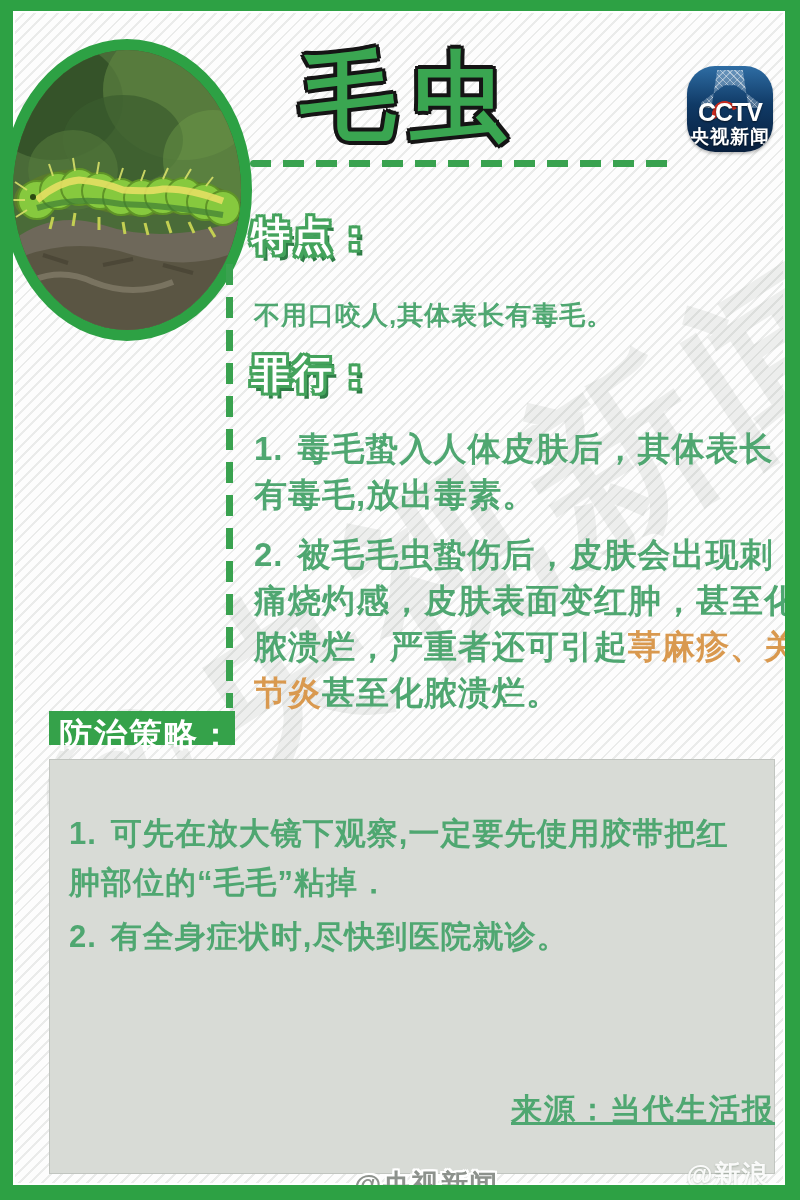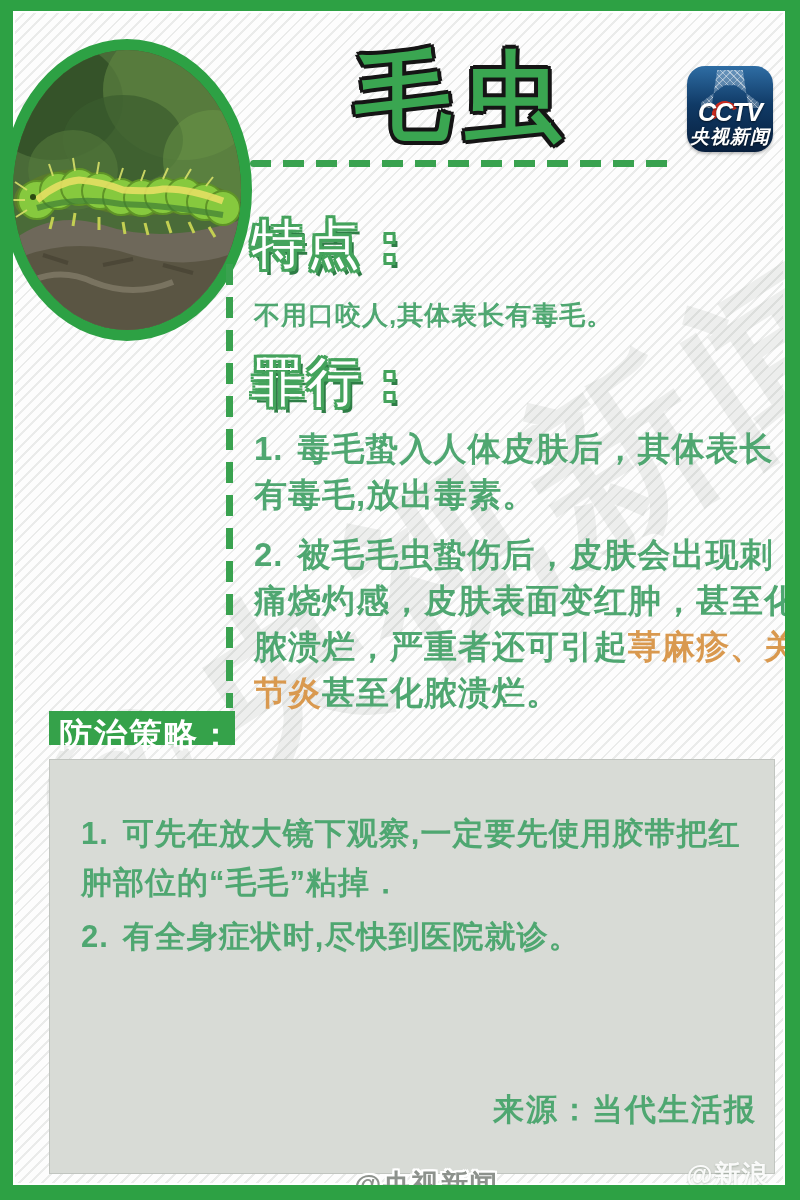--- a/index.html
+++ b/index.html
@@ -13,69 +13,69 @@
     overflow:hidden;}
   
   .wm-diag{position:absolute;left:30px;top:700px;font-size:185px;font-weight:bold;
     color:rgba(130,138,130,0.13);white-space:nowrap;letter-spacing:14px;
     transform:rotate(-33deg);transform-origin:0 50%;pointer-events:none;}
   
   .photo{position:absolute;left:-11px;top:28px;width:250px;height:302px;border-radius:50%;
     border:11px solid #2da144;overflow:hidden;background:#44632f;box-sizing:border-box;}
   .photo svg{display:block;width:100%;height:100%;}
   
-  .title{position:absolute;left:232px;top:22px;width:330px;text-align:right;
+  .title{position:absolute;left:232px;top:22px;width:330px;text-align:center;
     font-size:96px;font-weight:bold;color:#3aa651;letter-spacing:14px;
     text-shadow:4px 0 0 #151515,-4px 0 0 #151515,0 4px 0 #151515,0 -4px 0 #151515,
       3px 3px 0 #151515,-3px 3px 0 #151515,3px -3px 0 #151515,-3px -3px 0 #151515;}
   
-  .logo{position:absolute;left:674px;top:55px;width:86px;height:86px;border-radius:18px;
+  .logo{position:absolute;left:674px;top:55px;width:86px;height:86px;border-radius:28px;
     background:linear-gradient(#2e6da4 0%,#103a66 45%,#081f3d 100%);
-    box-shadow:0 2px 3px rgba(0,0,0,0.25);overflow:hidden;font-style:italic;}
+    box-shadow:0 2px 3px rgba(0,0,0,0.25);overflow:hidden;}
   .logo .building{position:absolute;left:14px;top:4px;width:58px;height:38px;
     background:
       repeating-linear-gradient(45deg, rgba(255,255,255,0.45) 0 1px, transparent 1px 5px),
       repeating-linear-gradient(-45deg, rgba(255,255,255,0.35) 0 1px, transparent 1px 5px),
       rgba(210,225,240,0.35);
     clip-path:polygon(0 100%,18% 100%,28% 0,72% 0,82% 100%,100% 100%,100% 86%,60% 40%,40% 40%,0 86%);}
   .logo .brand{position:absolute;left:0;top:32px;width:100%;text-align:center;color:#fff;
     font-size:25px;font-weight:bold;letter-spacing:-1px;
     text-shadow:0 1px 2px rgba(0,0,0,0.6);}
   .logo .swirl{position:absolute;left:25px;top:35px;width:18px;height:18px;border:4px solid #d42a1c;
     border-radius:50%;border-top-color:transparent;border-left-color:transparent;
     transform:rotate(200deg);opacity:0.95;}
   .logo .name{position:absolute;left:0;top:58px;width:100%;text-align:center;color:#fff;
     font-size:19px;font-weight:bold;letter-spacing:1px;text-shadow:0 1px 2px rgba(0,0,0,0.6);}
   
   .hdash{position:absolute;left:237px;top:149px;width:422px;height:7px;border-radius:4px;
     background:repeating-linear-gradient(90deg,#39a24f 0 21px,transparent 21px 33px);}
   .vdash{position:absolute;left:213px;top:253px;width:7px;height:444px;
     background:repeating-linear-gradient(180deg,#39a24f 0 21px,transparent 21px 33px);}
   
-  .heading{position:absolute;font-size:53px;font-weight:normal;color:#fff;letter-spacing:3px;
+  .heading{position:absolute;font-size:39px;font-weight:bold;color:#fff;letter-spacing:3px;
     text-shadow:-3px -3px 0 #44a35c,3px -3px 0 #44a35c,-3px 3px 0 #44a35c,3px 3px 0 #44a35c,
       -3px 0 0 #44a35c,3px 0 0 #44a35c,0 -3px 0 #44a35c,0 3px 0 #44a35c,5px 6px 0 #2e7d46;}
   .h-tedian{left:238px;top:198px;}
   .h-zuixing{left:238px;top:336px;}
   
   .green-text{color:#4fa771;font-weight:bold;}
   .orange-text{color:#d9994f;font-weight:bold;}
   .features-text{position:absolute;left:241px;top:256px;width:540px;font-size:26px;line-height:44px;letter-spacing:1px;}
   .crimes{position:absolute;left:241px;top:415px;width:552px;font-size:33px;line-height:46px;letter-spacing:1px;}
   .crimes p{margin:0 0 14px 0;}
   .num{padding-right:14px;}
   
   .strategy-label{position:absolute;left:36px;top:700px;width:176px;height:34px;
     background:#35a24a;color:#fff;font-size:33px;font-weight:bold;letter-spacing:2px;
     line-height:48px;padding-left:10px;}
   .gray-box{position:absolute;left:36px;top:748px;width:726px;height:415px;background:#d8dbd6;
     box-shadow:inset 0 0 0 1px rgba(170,175,170,0.5);box-sizing:border-box;
     padding:50px 18px 0 20px;}
-  .gray-box p{margin:0 0 5px 12px;font-size:31px;line-height:49px;letter-spacing:1px;}
-  .source{position:absolute;right:18px;top:330px;font-size:31px;letter-spacing:2px;}
+  .gray-box p{margin:0 0 5px 0;font-size:31px;line-height:49px;letter-spacing:1px;}
+  .source{position:absolute;right:0;top:330px;font-size:31px;letter-spacing:2px;text-decoration:underline;}
   
   .wm-center{position:absolute;left:341px;top:1155px;font-size:28px;font-weight:bold;color:#8d928d;
     letter-spacing:1px;
     text-shadow:-2px -2px 0 #fff,2px -2px 0 #fff,-2px 2px 0 #fff,2px 2px 0 #fff,
       -2px 0 0 #fff,2px 0 0 #fff,0 -2px 0 #fff,0 2px 0 #fff;}
   .wm-right{position:absolute;left:645px;top:1146px;display:flex;align-items:center;gap:4px;
     color:rgba(255,255,255,0.92);font-size:27px;font-weight:bold;letter-spacing:1px;
     text-shadow:0 1px 2px rgba(90,110,90,0.4);}
 </style>
 </head>

